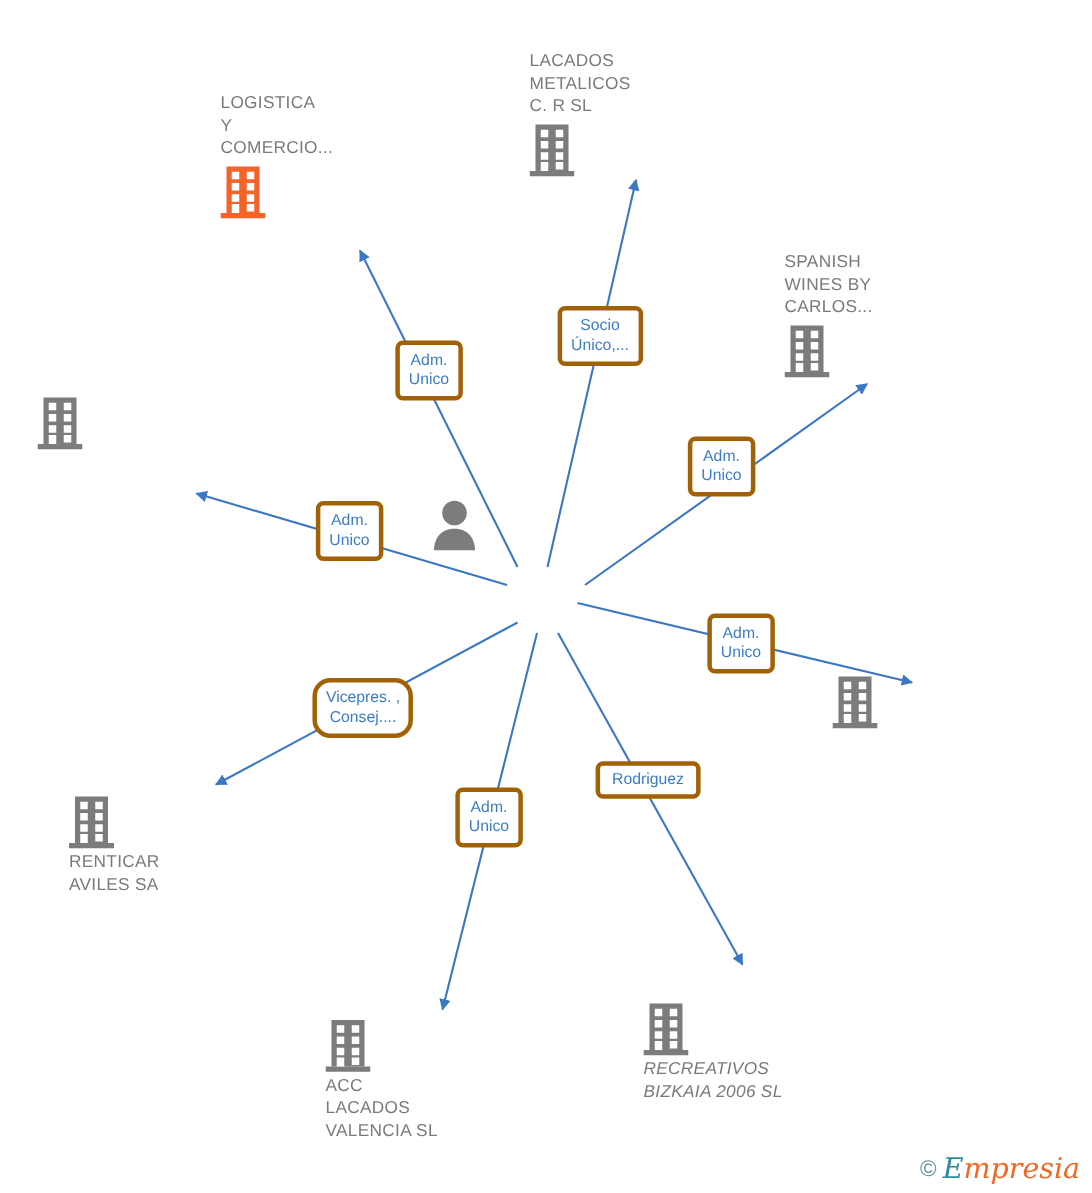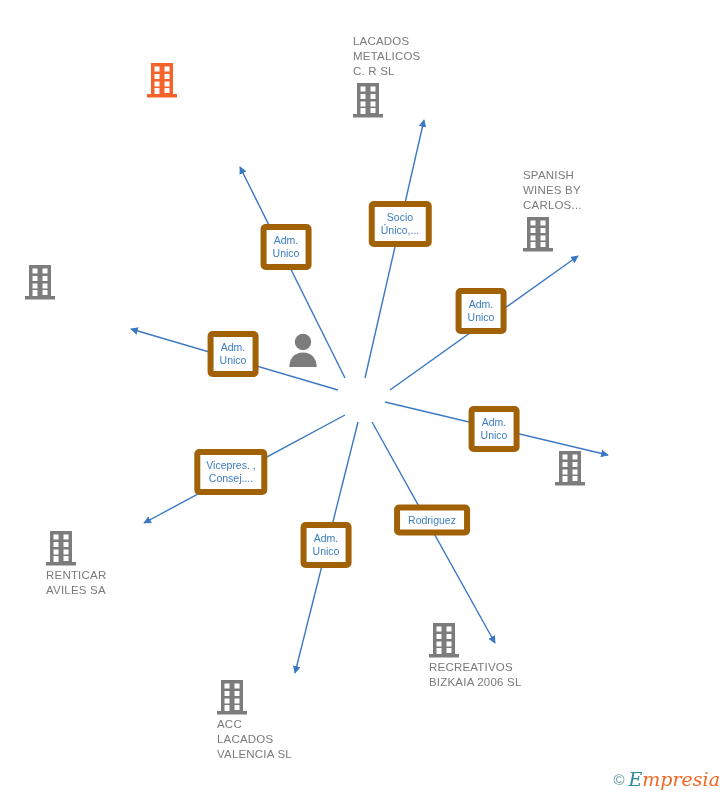--- a/index.html
+++ b/index.html
@@ -48,21 +48,21 @@
   .node.below .label {
     margin-top: 2px;
   }
   .node.above .label {
     margin-bottom: 3px;
   }
   .edge-label {
     position: absolute;
     box-sizing: border-box;
     background: #ffffff;
-    border: 6px solid #a16207;
+    border: 3px solid #a16207;
     border-radius: 5px;
     color: #3b7dc4;
     font-size: 10.5px;
     line-height: 13px;
     text-align: center;
     padding: 4px 6px;
     white-space: pre-line;
     transform: translate(-50%, -50%);
   }
   .edge-label.one-line {
@@ -111,20 +111,23 @@
         <line x1="338" y1="390" x2="131" y2="329" marker-end="url(#arrow)"></line>
         <line x1="385" y1="402" x2="608" y2="455" marker-end="url(#arrow)"></line>
         <line x1="345" y1="415" x2="144" y2="523" marker-end="url(#arrow)"></line>
         <line x1="358" y1="422" x2="295" y2="673" marker-end="url(#arrow)"></line>
         <line x1="372" y1="422" x2="495" y2="643" marker-end="url(#arrow)"></line>
       </g>
   </svg>
 
   <div id="nodes-layer">
       <div class="node above" style="left: 222px; top: 62px;">
+        <div class="label">LOGISTICA
+Y
+COMERCIO...</div>
         <div class="glyph"><svg width="30" height="36" viewBox="0 0 30 36" xmlns="http://www.w3.org/2000/svg">
             <rect x="4" y="1" width="22" height="31" fill="#f4632a"></rect>
             <rect x="0" y="32" width="30" height="3.5" fill="#f4632a"></rect>
             <rect x="7.5" y="4.5" width="5" height="5" fill="#ffffff"></rect>
             <rect x="17.5" y="4.5" width="5" height="5" fill="#ffffff"></rect>
             <rect x="7.5" y="12" width="5" height="5" fill="#ffffff"></rect>
             <rect x="17.5" y="12" width="5" height="5" fill="#ffffff"></rect>
             <rect x="7.5" y="19.5" width="5" height="5" fill="#ffffff"></rect>
             <rect x="17.5" y="19.5" width="5" height="5" fill="#ffffff"></rect>
             <rect x="7.5" y="26" width="5" height="6" fill="#ffffff"></rect>
@@ -202,21 +205,21 @@
             <rect x="7.5" y="12" width="5" height="5" fill="#ffffff"></rect>
             <rect x="17.5" y="12" width="5" height="5" fill="#ffffff"></rect>
             <rect x="7.5" y="19.5" width="5" height="5" fill="#ffffff"></rect>
             <rect x="17.5" y="19.5" width="5" height="5" fill="#ffffff"></rect>
             <rect x="7.5" y="26" width="5" height="6" fill="#ffffff"></rect>
             <rect x="17.5" y="26" width="5" height="5" fill="#ffffff"></rect>
           </svg></div>
         <div class="label">RENTICAR
 AVILES SA</div>
       </div>
-      <div class="node below" style="left: 504px; top: 622px;">
+      <div class="node below" style="left: 504px; top: 668px; font-style: italic;">
         <div class="glyph"><svg width="30" height="36" viewBox="0 0 30 36" xmlns="http://www.w3.org/2000/svg">
             <rect x="4" y="1" width="22" height="31" fill="#7c7c7c"></rect>
             <rect x="0" y="32" width="30" height="3.5" fill="#7c7c7c"></rect>
             <rect x="7.5" y="4.5" width="5" height="5" fill="#ffffff"></rect>
             <rect x="17.5" y="4.5" width="5" height="5" fill="#ffffff"></rect>
             <rect x="7.5" y="12" width="5" height="5" fill="#ffffff"></rect>
             <rect x="17.5" y="12" width="5" height="5" fill="#ffffff"></rect>
             <rect x="7.5" y="19.5" width="5" height="5" fill="#ffffff"></rect>
             <rect x="17.5" y="19.5" width="5" height="5" fill="#ffffff"></rect>
             <rect x="7.5" y="26" width="5" height="6" fill="#ffffff"></rect>
@@ -253,21 +256,21 @@
       <div class="edge-label" style="left: 286px; top: 247px;">Adm.
 Unico</div>
       <div class="edge-label" style="left: 400px; top: 224px;">Socio
 Único,...</div>
       <div class="edge-label" style="left: 481px; top: 311px;">Adm.
 Unico</div>
       <div class="edge-label" style="left: 233px; top: 354px;">Adm.
 Unico</div>
       <div class="edge-label" style="left: 494px; top: 429px;">Adm.
 Unico</div>
-      <div class="edge-label" style="left: 231px; top: 472px;">Vicepres. ,
+      <div class="edge-label" style="left: 242px; top: 472px; border-radius: 12px;">Vicepres. ,
 Consej....</div>
       <div class="edge-label" style="left: 326px; top: 545px;">Adm.
 Unico</div>
       <div class="edge-label one-line" style="left: 432px; top: 520px;">Rodriguez</div>
     </div>
 
   <div id="watermark">
     <span class="cmark">©</span>
     <span class="wordmark"><span class="e">E</span><span>mpresia</span></span>
   </div>

